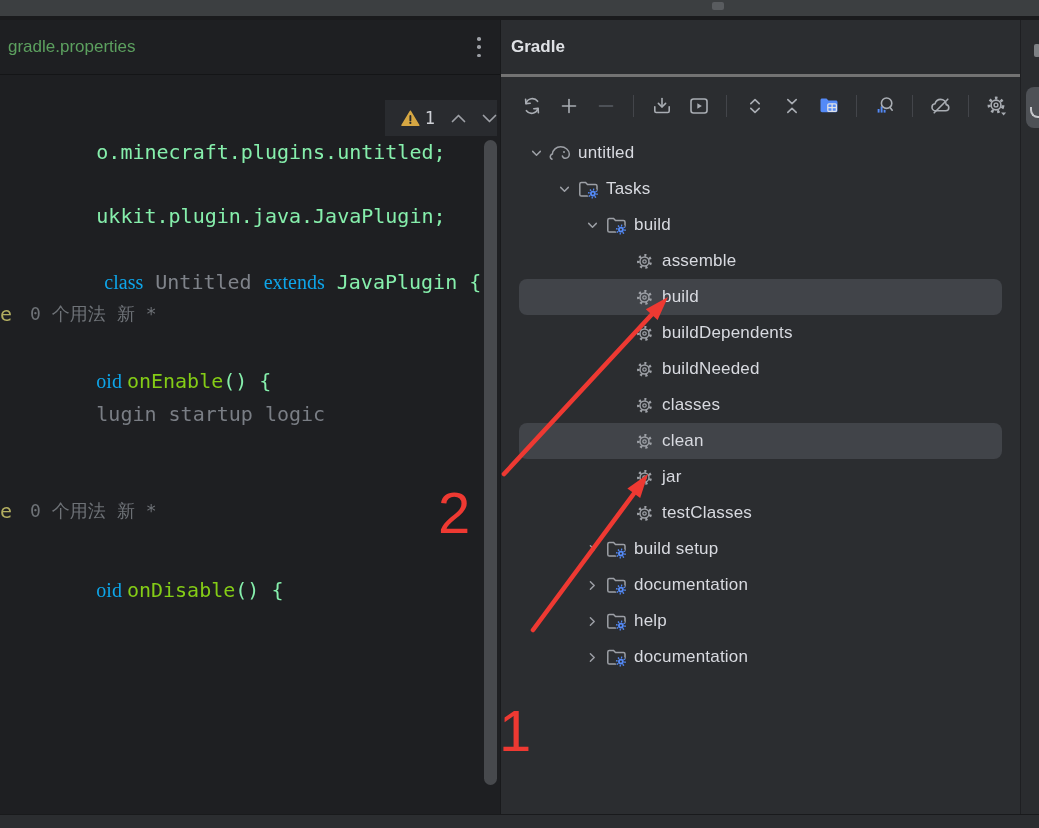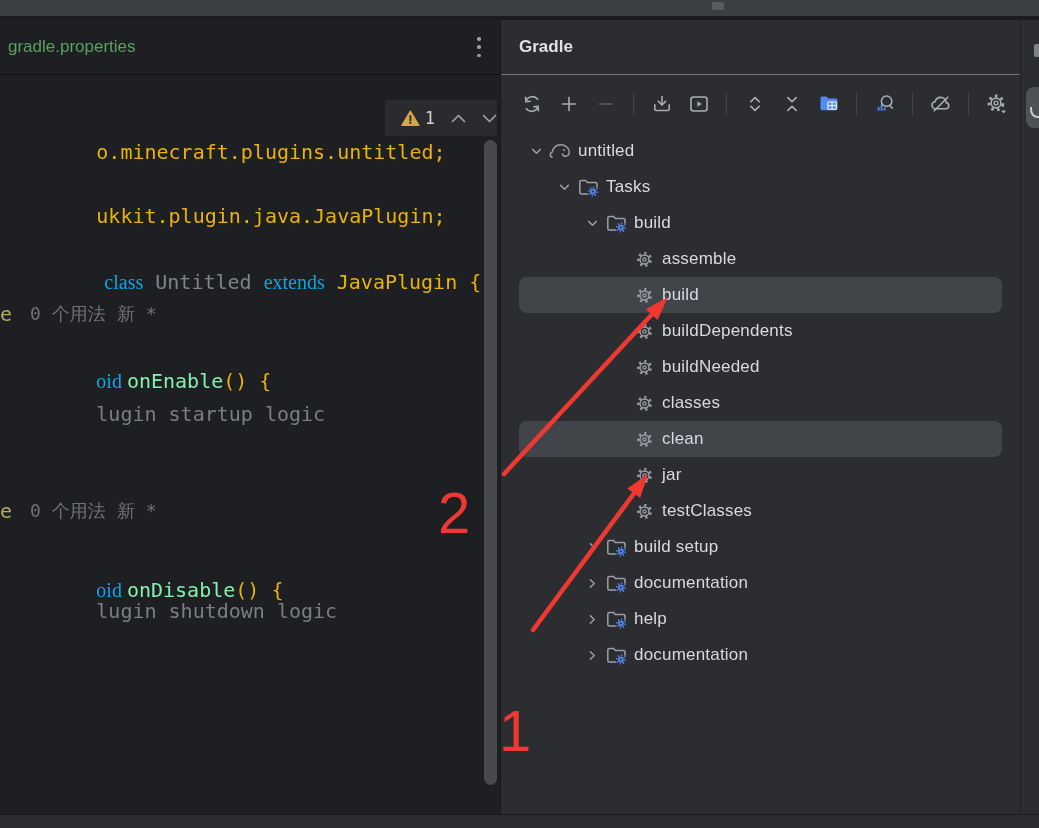--- a/index.html
+++ b/index.html
@@ -11,38 +11,38 @@
   .statusbar{position:absolute;left:0;top:814px;width:1039px;height:14px;background:#2B2D30;border-top:1px solid #191A1C;}
   
   .editor-pane{position:absolute;left:0;top:20px;width:591px;height:794px;background:#1E1F22;}
   .tab-bar{position:absolute;left:0;top:0;width:500px;height:54px;border-bottom:1px solid #141517;}
   .tab{position:absolute;left:8px;top:0;height:54px;line-height:54px;font-size:17px;color:#5CA05F;}
   .kebab{position:absolute;right:18px;top:17px;width:6px;height:20px;display:flex;flex-direction:column;justify-content:space-between;align-items:center;cursor:pointer;}
   .kebab i{width:3.5px;height:3.5px;border-radius:50%;background:#9DA0A6;}
   .code-area{position:absolute;left:0;top:55px;width:500px;height:739px;overflow:hidden;
              font-family:"DejaVu Sans Mono","Liberation Mono",monospace;font-size:20px;}
   .ln{position:absolute;left:0;height:34px;line-height:34px;white-space:pre;}
-  .t-main{color:#eab308;}
+  .t-main{color:#86efac;}
   .t-kw{color:#0ea5e9;font-family:Liberation Serif, serif;}
-  .t-fn{color:#86efac;}
+  .t-fn{color:#84cc16;}
   .t-dim{color:#7F838A;}
   .t-comment{color:#7A7E85;}
   .t-ann{color:#B3AE60;}
   .t-hint{color:#6E7277;font-size:18px;}
   .abs{position:absolute;top:0;}
   
   .inspection{position:absolute;left:385px;top:25px;width:112px;height:36px;background:#292B2F;
               display:flex;align-items:center;padding-left:16px;box-sizing:border-box;font-size:17px;color:#CED0D6;}
   .inspection .cnt{margin-left:5px;}
   .ichev{margin-left:16px;display:flex;align-items:center;cursor:pointer;}
   
   .vscroll{position:absolute;left:484px;top:65px;width:13px;height:645px;background:#47494D;border-radius:7px;}
   
   .gradle-panel{position:absolute;left:500px;top:20px;width:520px;height:794px;background:#2B2D30;border-left:1px solid #191A1C;box-sizing:border-box;}
-  .panel-header{height:54px;border-bottom:1px solid #737373;display:flex;align-items:center;padding-left:18px;}
+  .panel-header{height:54px;border-bottom:3px solid #737373;display:flex;align-items:center;padding-left:10px;}
   .panel-title{font-size:17px;font-weight:bold;color:#DFE1E5;}
   .toolbar{height:58px;display:flex;align-items:center;padding-left:17px;}
   .tbtn{width:28px;height:28px;display:flex;align-items:center;justify-content:center;border-radius:4px;cursor:pointer;margin-right:10px;}
   .tsep{width:1px;height:22px;background:#43454A;margin:0 14px 0 4px;}
   .tree{position:relative;}
   .trow{display:flex;align-items:center;height:36px;margin:0 18px;border-radius:8px;padding-left:6px;cursor:pointer;}
   .trow.sel{background:#414449;}
   .chev{width:22px;height:20px;display:flex;align-items:center;justify-content:center;flex:none;}
   .ticon{width:26px;height:22px;display:flex;align-items:center;justify-content:center;flex:none;}
   .tlabel{margin-left:5px;font-size:17px;color:#D8DAE0;letter-spacing:.2px;white-space:pre;}
@@ -122,23 +122,20 @@
 
       <div class="ln" style="top:419px;width:500px">
         <span class="abs t-ann" style="left:0">e</span>
         <span class="abs t-hint" style="left:30px">0 个用法</span>
         <span class="abs t-hint" style="left:117px">新 *</span>
       </div>
 
       <div class="ln" style="top:464px">
         <span class="t-kw">oid </span><span class="t-fn">onDisable</span><span class="t-main">() {</span>
       </div>
-      <div class="ln" style="top:485px">
-        <span class="t-comment">lugin shutdown logic</span>
-      </div>
 
       <div class="vscroll"></div>
 
     </div>
   </div>
 
   <div class="gradle-panel">
     <div class="panel-header">
       <span class="panel-title">Gradle</span>
     </div>

